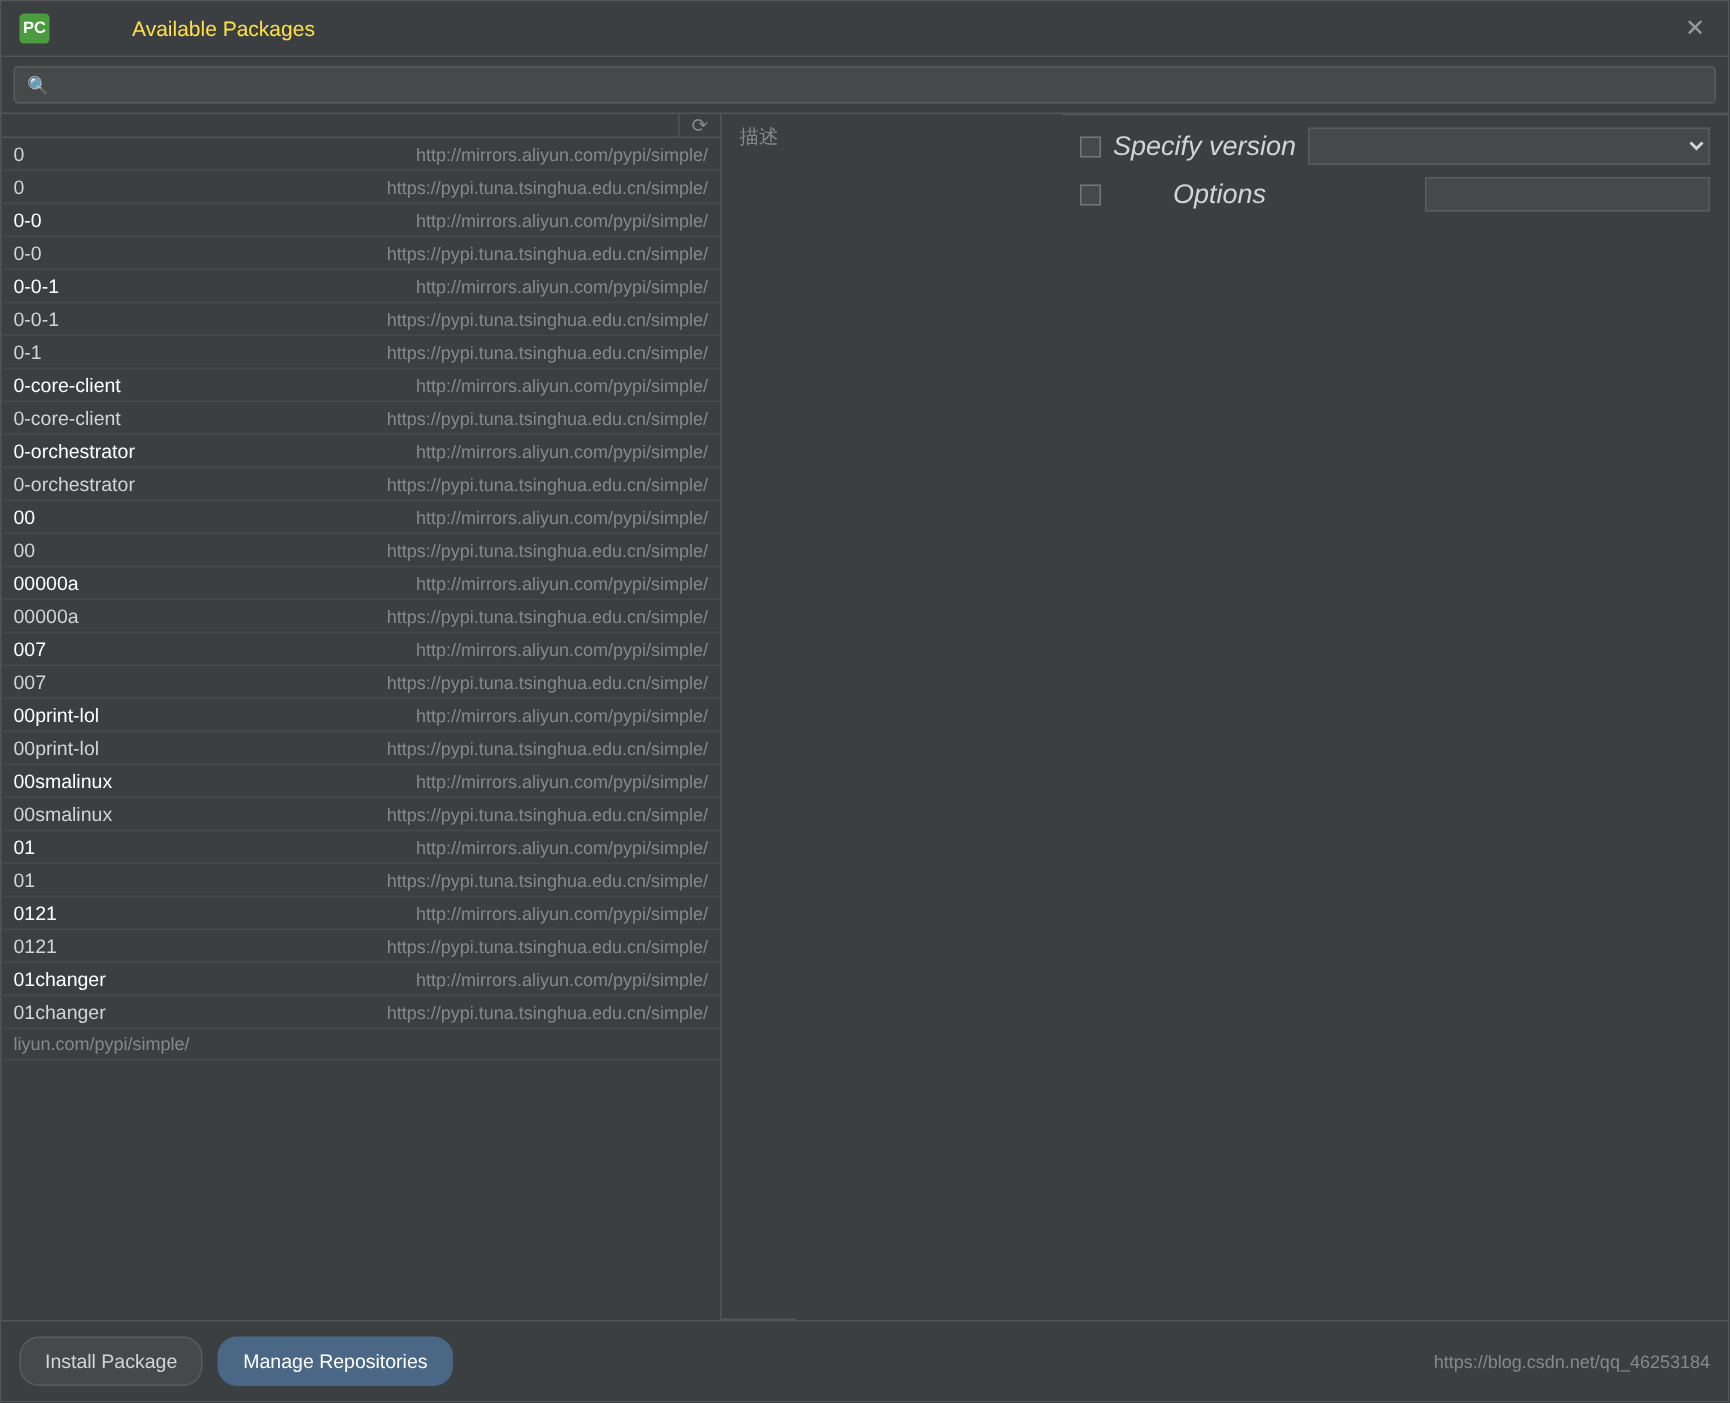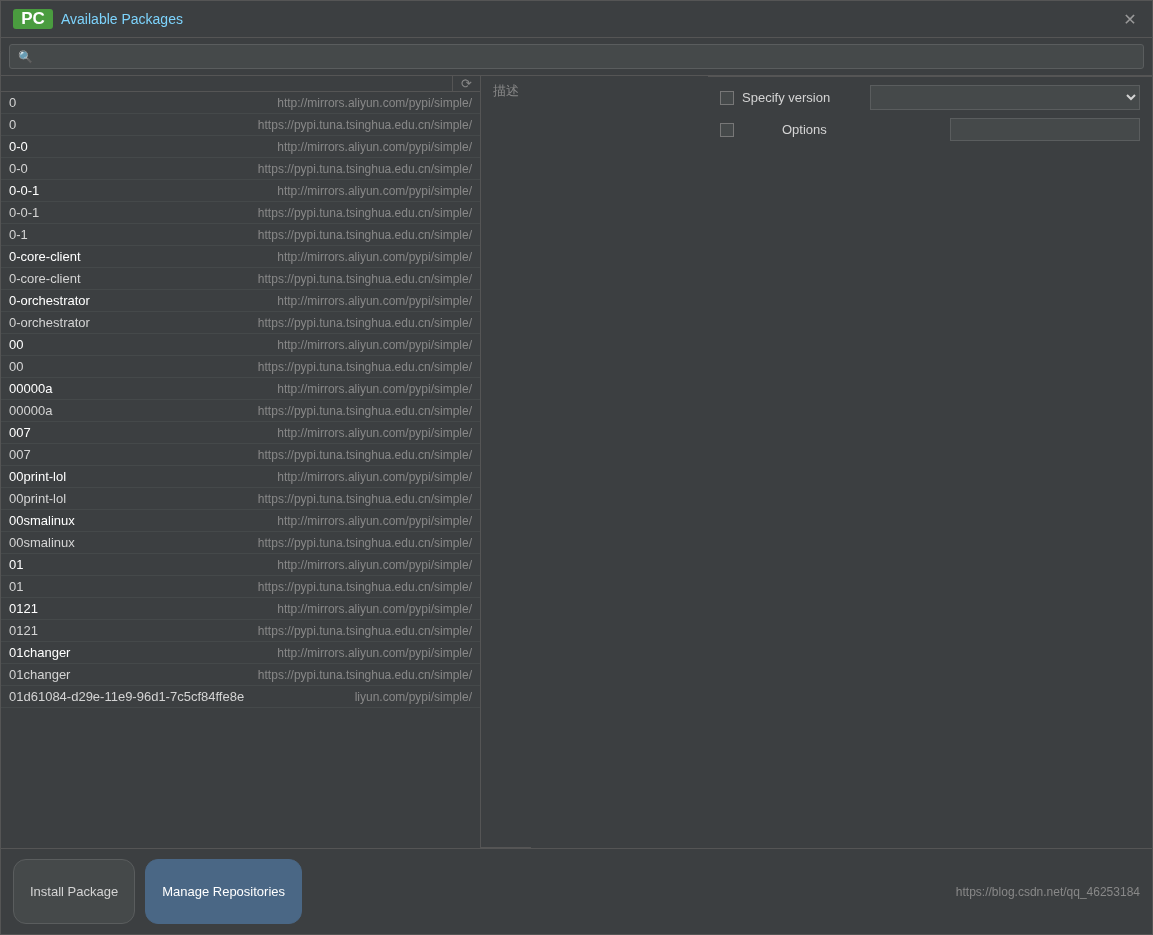--- a/index.html
+++ b/index.html
@@ -37,35 +37,36 @@
       flex-shrink: 0;
     }
 
     .title-bar-left {
       display: flex;
       align-items: center;
       gap: 8px;
     }
 
     .app-icon {
-      width: 40px;
+      width: 20px;
       height: 20px;
       background: #4a9c3f;
       border-radius: 3px;
       display: flex;
       align-items: center;
       justify-content: center;
-      font-size: 17px;
+      font-size: 11px;
       font-weight: bold;
       color: white;
     }
 
     .title-text {
-      color: #7dd3fc;
+      color: #fde047;
       font-size: 14px;
+      margin-left: 47px;
     }
 
     .close-btn {
       cursor: pointer;
       color: #999;
       font-size: 16px;
       width: 20px;
       height: 20px;
       display: flex;
       align-items: center;
@@ -233,22 +234,23 @@
       width: 14px;
       height: 14px;
       border: 1px solid #777;
       background: #45494a;
       flex-shrink: 0;
       cursor: pointer;
     }
 
     .option-label {
       color: #d4d4d4;
-      font-size: 13px;
+      font-size: 18px;
       min-width: 120px;
+      font-style: italic;
     }
 
     .option-select {
       flex: 1;
       background: #45494a;
       border: 1px solid #5a5d5e;
       color: #d4d4d4;
       padding: 3px 6px;
       font-size: 13px;
       outline: none;
@@ -274,21 +276,21 @@
       background: #3c3f41;
       flex-shrink: 0;
     }
 
     .footer-left {
       display: flex;
       gap: 10px;
     }
 
     .btn {
-      padding: 24px 16px;
+      padding: 8px 16px;
       border-radius: 13px;
       cursor: pointer;
       font-size: 13px;
       border: 1px solid #5a5d5e;
     }
 
     .btn-default {
       background: #45494a;
       color: #d4d4d4;
     }
@@ -434,21 +436,20 @@
           </div>
           <div class="package-row">
             <span class="package-name bright">01changer</span>
             <span class="package-source">http://mirrors.aliyun.com/pypi/simple/</span>
           </div>
           <div class="package-row">
             <span class="package-name">01changer</span>
             <span class="package-source">https://pypi.tuna.tsinghua.edu.cn/simple/</span>
           </div>
           <div class="package-row">
-            <span class="package-name">01d61084-d29e-11e9-96d1-7c5cf84ffe8e</span>
             <span class="package-source">liyun.com/pypi/simple/</span>
           </div>
         </div>
     </div>
 
     <div class="right-panel">
       <div class="desc-header">描述</div>
       <div class="desc-content"></div>
       <div class="options-area">
         <div class="option-row">

